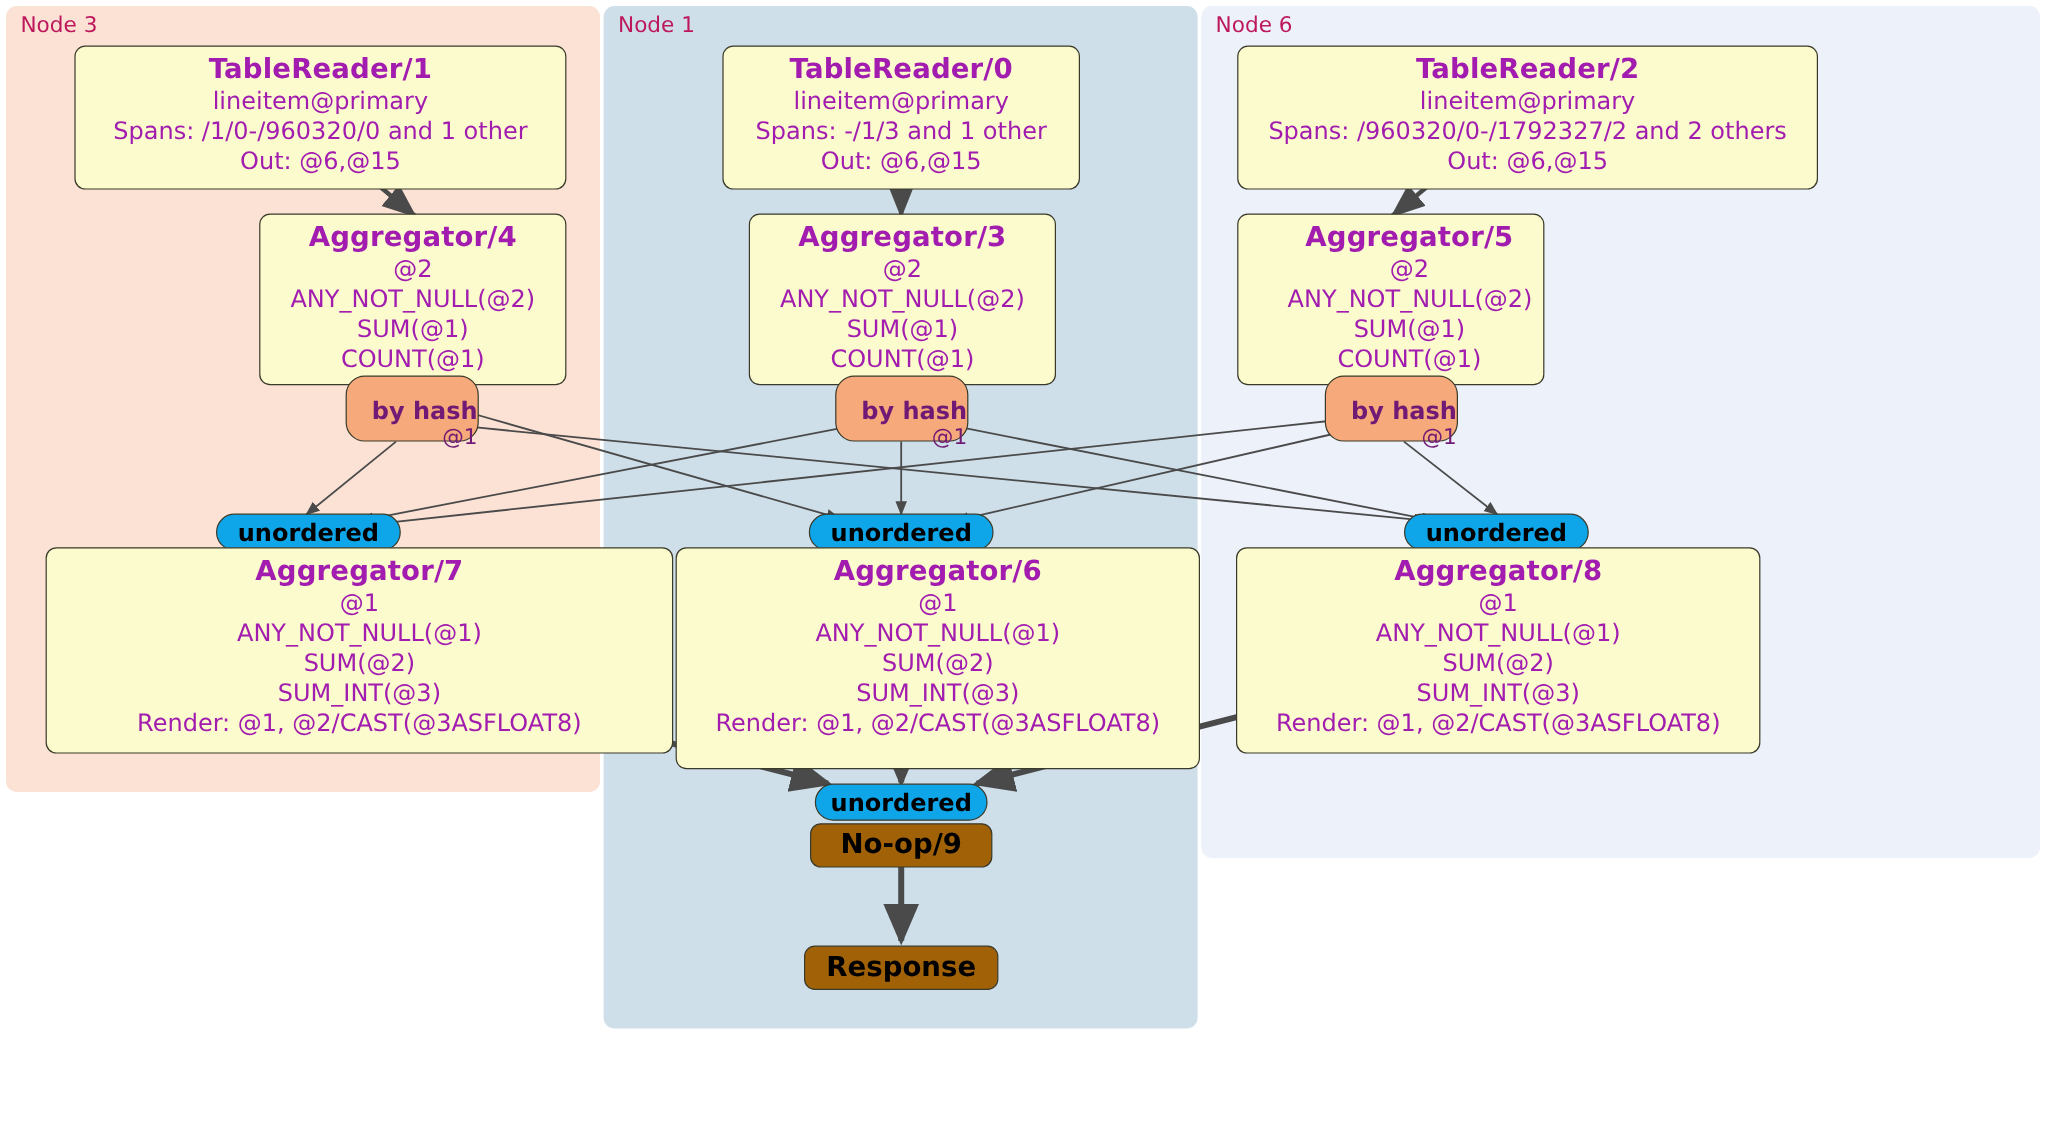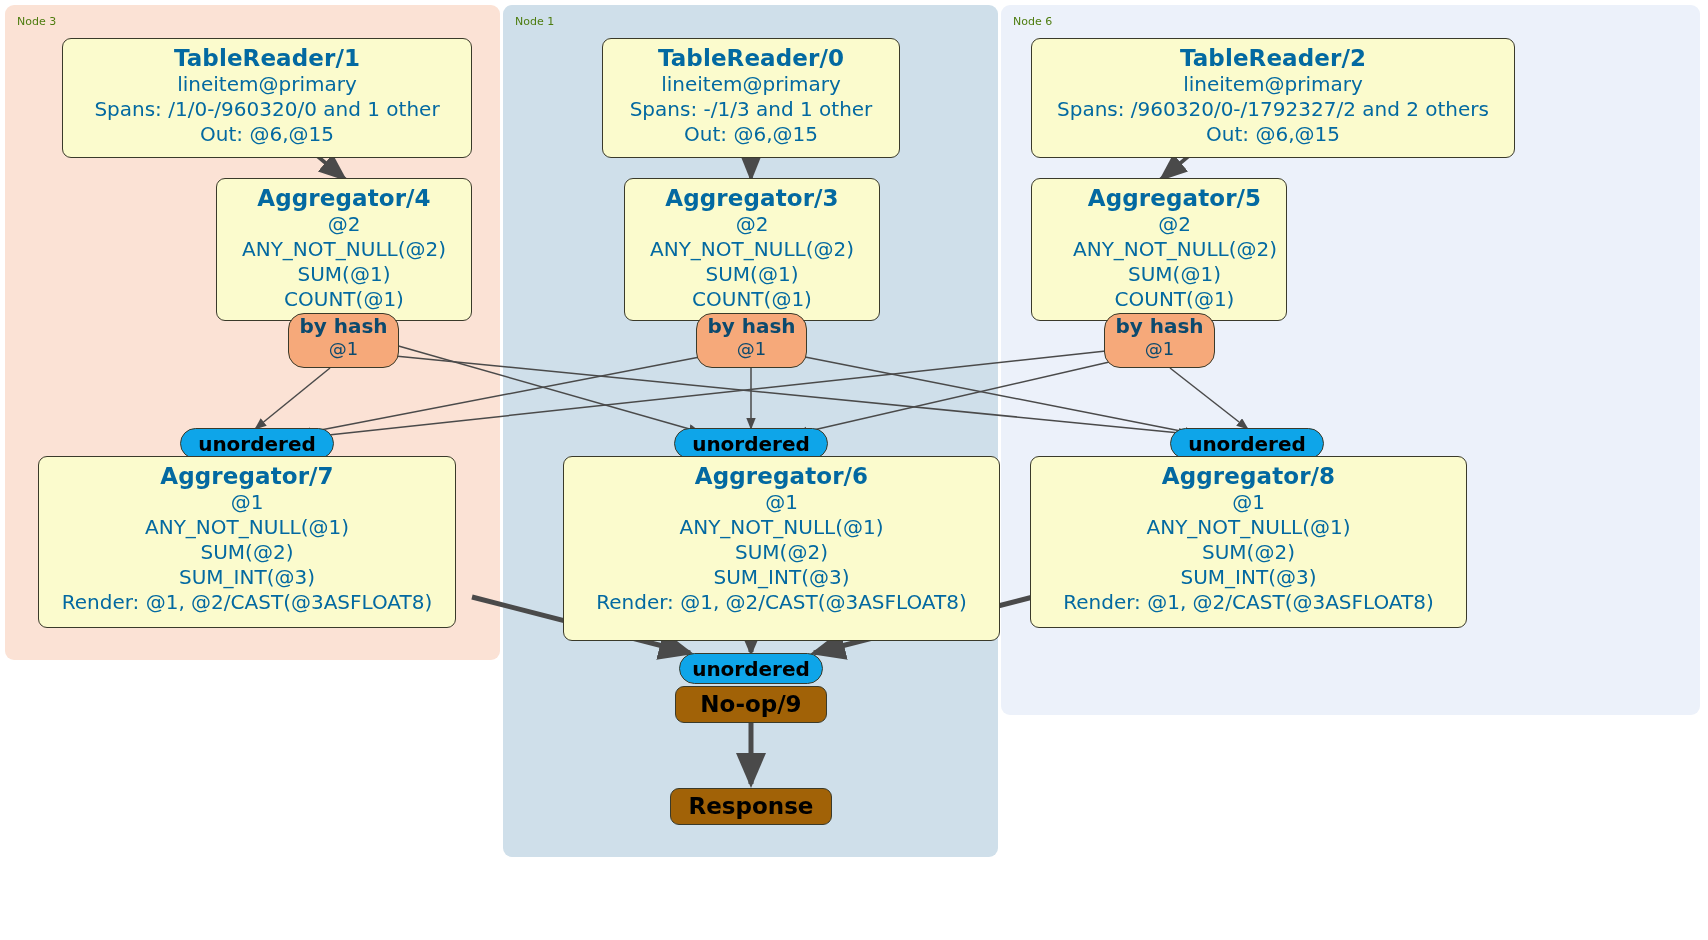--- a/index.html
+++ b/index.html
@@ -19,22 +19,22 @@
   }
   .node-panel {
     position: absolute;
     border-radius: 9px;
     box-sizing: border-box;
   }
   .node-panel-label {
     position: absolute;
     top: 7px;
     left: 12px;
-    font-size: 11px;
-    color: #4d7c0f;
+    font-size: 18px;
+    color: #be185d;
     line-height: 20px;
     white-space: nowrap;
   }
   #panel-node3 { left: 5px;    top: 5px;  width: 495px;  height: 655px; background: #fbe2d5; }
   #panel-node1 { left: 503px;  top: 5px;  width: 495px;  height: 852px; background: #cfdfea; }
   #panel-node2 { left: 1001px; top: 5px;  width: 699px;  height: 710px; background: #ecf1fa; }
 
   svg#edges {
     position: absolute;
     left: 0; top: 0;
@@ -44,21 +44,21 @@
     pointer-events: none;
   }
 
   .proc-box {
     position: absolute;
     box-sizing: border-box;
     background: #fbfbcd;
     border: 1.6px solid #3a3a2a;
     border-radius: 9px;
     text-align: center;
-    color: #0369a1;
+    color: #a21caf;
     padding: 5px 10px 7px 10px;
     line-height: 25px;
     font-size: 20px;
     white-space: nowrap;
   }
   .proc-box .title {
     font-weight: bold;
     font-size: 23px;
     line-height: 28px;
     letter-spacing: 0.1px;
@@ -81,24 +81,24 @@
     line-height: 34px;
     white-space: nowrap;
   }
 
   .router {
     position: absolute;
     box-sizing: border-box;
     background: #f6a97a;
     border: 1.6px solid #3a3a2a;
     border-radius: 16px;
-    text-align: center;
-    color: #0c4a6e;
-    white-space: nowrap;
-    padding-top: 0;
+    text-align: right;
+    color: #701a75;
+    white-space: nowrap;
+    padding-top: 16px;
   }
   .router .rname {
     font-weight: bold;
     font-size: 20px;
     line-height: 24px;
   }
   .router .rdetail {
     font-size: 18px;
     line-height: 22px;
   }
@@ -236,21 +236,21 @@
   <div class="synch" style="left:180px; top:428px; width:154px; height:31px;">
     <span>unordered</span>
   </div>
   <div class="synch" style="left:674px; top:428px; width:154px; height:31px;">
     <span>unordered</span>
   </div>
   <div class="synch" style="left:1170px; top:428px; width:154px; height:31px;">
     <span>unordered</span>
   </div>
 
-  <div class="proc-box" style="left:38px; top:456px; width:418px; height:172px;">
+  <div class="proc-box" style="left:38px; top:456px; width:523px; height:172px;">
     <div class="title">Aggregator/7</div>
     <div class="detail">@1</div>
     <div class="detail">ANY_NOT_NULL(@1)</div>
     <div class="detail">SUM(@2)</div>
     <div class="detail">SUM_INT(@3)</div>
     <div class="detail">Render: @1, @2/CAST(@3ASFLOAT8)</div>
   </div>
 
   <div class="proc-box" style="left:563px; top:456px; width:437px; height:185px;">
     <div class="title">Aggregator/6</div>

